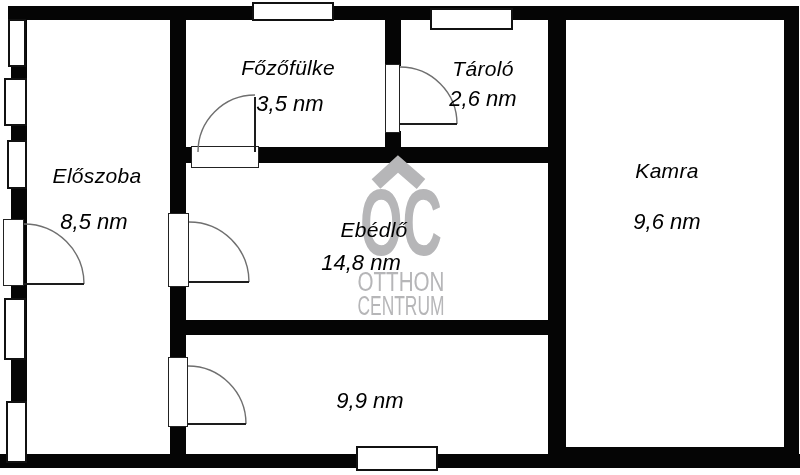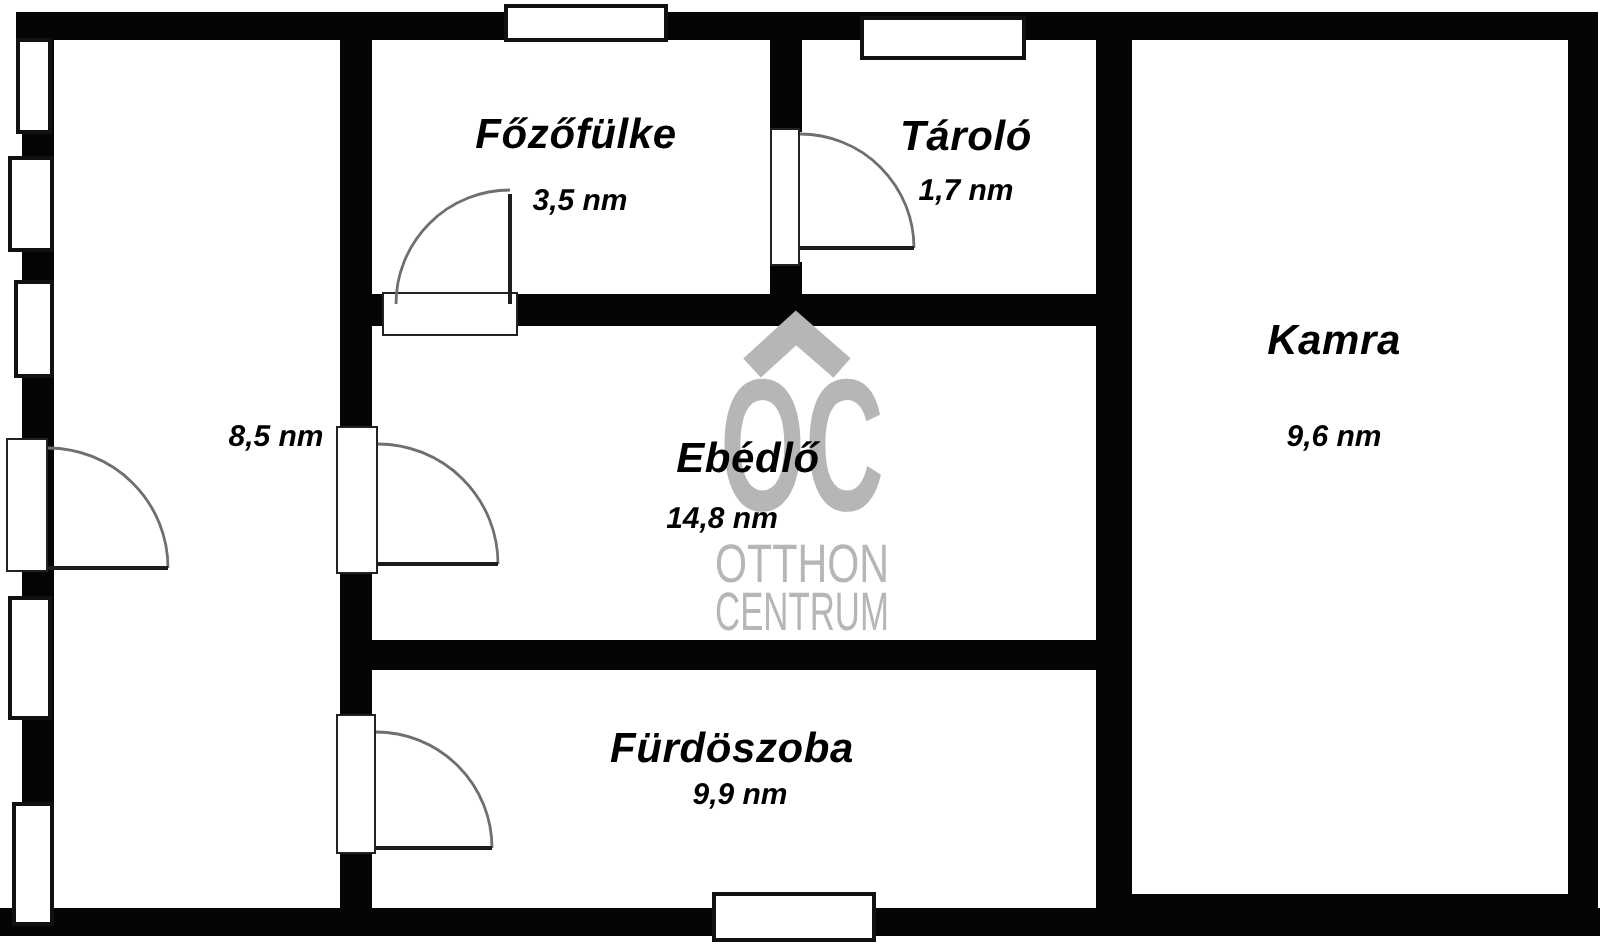--- a/index.html
+++ b/index.html
@@ -7,26 +7,26 @@
     position:relative;width:800px;height:475px;background:#ffffff;overflow:hidden;
     font-family:"Liberation Sans",sans-serif;
   }
   .wall{position:absolute;background:#050505;z-index:2;}
   .win{position:absolute;background:#ffffff;border:2px solid #111;box-sizing:border-box;z-index:3;}
   .frame{position:absolute;background:#ffffff;border:1px solid #222;box-sizing:border-box;z-index:4;}
   .overlay{position:absolute;left:0;top:0;z-index:5;pointer-events:none;}
   .arc{fill:none;stroke:#6f6f6f;stroke-width:1.4px;}
   .leaf{fill:none;stroke:#1d1d1d;stroke-width:2px;}
   .lbl{
-    position:absolute;z-index:6;color:#000;font-weight:bold;font-style:italic;
+    position:absolute;z-index:6;color:#000;font-weight:normal;font-style:italic;
     white-space:nowrap;transform:translateX(-50%);line-height:1;
   }
   .room-name{font-size:21px;letter-spacing:0.3px;}
-  .room-area{font-size:15px;}
-  .n-eloszoba{left:97px;top:165px;}   .a-eloszoba{left:94px;top:211px;margin-left:44px;}
+  .room-area{font-size:22px;}
+  .n-eloszoba{left:97px;top:165px;}   .a-eloszoba{left:94px;top:211px;}
   .n-fozofulke{left:288px;top:57px;}  .a-fozofulke{left:290px;top:93px;}
   .n-tarolo{left:483px;top:58px;}     .a-tarolo{left:483px;top:88px;}
   .n-kamra{left:667px;top:160px;}     .a-kamra{left:667px;top:211px;text-align:right;}
   .n-ebedlo{left:374px;top:219px;}    .a-ebedlo{left:361px;top:252px;}
   .n-furdoszoba{left:366px;top:364px;}.a-furdoszoba{left:370px;top:390px;}
   .wm-text{font-family:"Liberation Sans",sans-serif;}
 </style>
 </head>
 <body>
 
@@ -87,30 +87,30 @@
     </g>
 
     <g>
       <path d="M376 184 L398 164 L421 184" fill="none" stroke="#b6b6b8" stroke-width="13"></path>
       <text class="wm-text" x="401" y="255" text-anchor="middle" font-size="94" font-weight="bold" textLength="82" lengthAdjust="spacingAndGlyphs" fill="#b6b6b8">OC</text>
       <text class="wm-text" x="401" y="291" text-anchor="middle" font-size="27" textLength="87" lengthAdjust="spacingAndGlyphs" fill="#b6b6b8">OTTHON</text>
       <text class="wm-text" x="401" y="315" text-anchor="middle" font-size="27" textLength="87" lengthAdjust="spacingAndGlyphs" fill="#b6b6b8">CENTRUM</text>
     </g>
   </svg>
 
+  <div class="lbl room-name n-eloszoba">Előszoba</div>
   <div class="lbl room-area a-eloszoba">8,5 nm</div>
 
   <div class="lbl room-name n-fozofulke">Főzőfülke</div>
   <div class="lbl room-area a-fozofulke">3,5 nm</div>
 
   <div class="lbl room-name n-tarolo">Tároló</div>
-  <div class="lbl room-area a-tarolo">1,7 nm</div>
+  <div class="lbl room-area a-tarolo">2,6 nm</div>
 
   <div class="lbl room-name n-kamra">Kamra</div>
   <div class="lbl room-area a-kamra">9,6 nm</div>
 
   <div class="lbl room-name n-ebedlo">Ebédlő</div>
   <div class="lbl room-area a-ebedlo">14,8 nm</div>
 
-  <div class="lbl room-name n-furdoszoba">Fürdöszoba</div>
   <div class="lbl room-area a-furdoszoba">9,9 nm</div>
 
 </div>
 
 </body></html>

